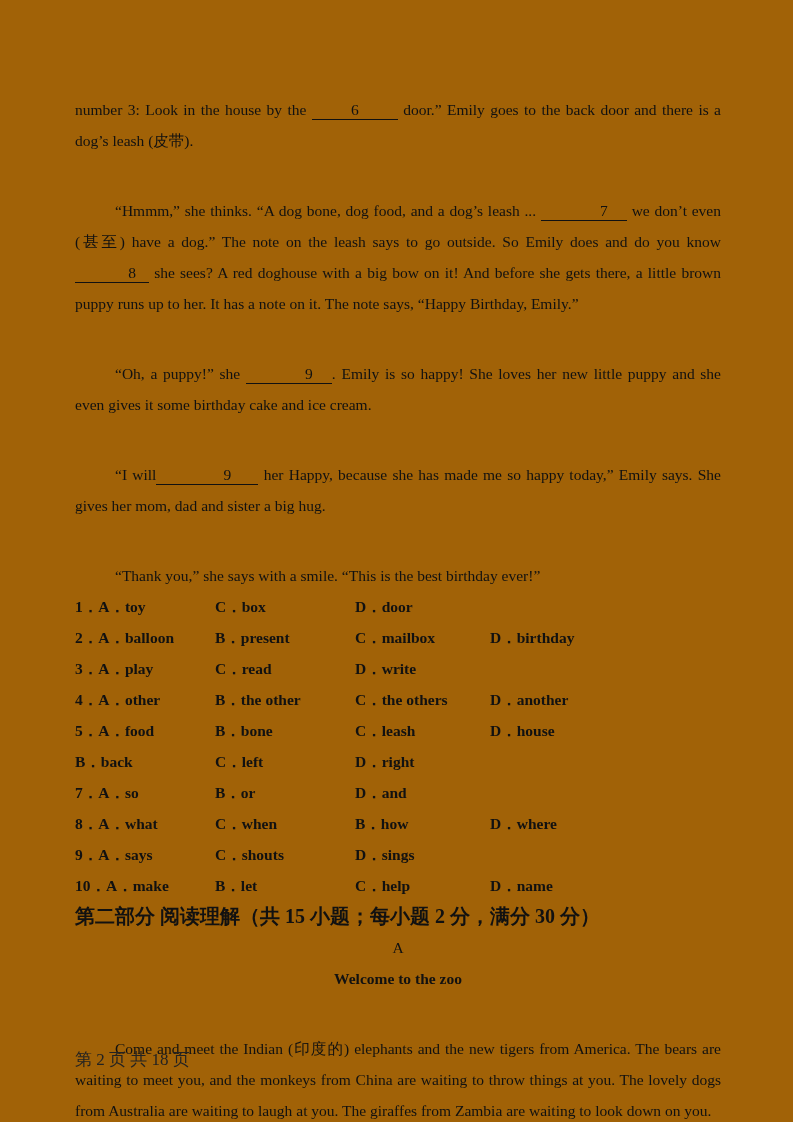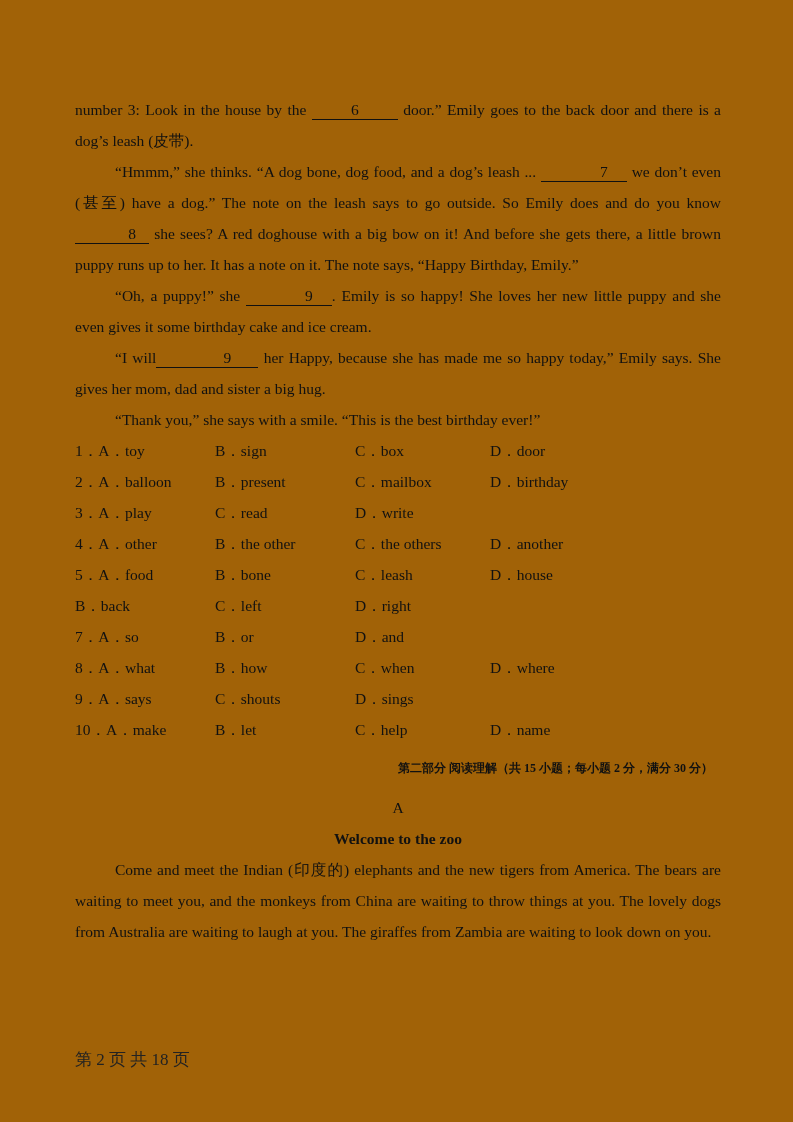--- a/index.html
+++ b/index.html
@@ -16,43 +16,44 @@
   .content{
     position:absolute;
     left:75px;top:94px;
     width:646px;
   }
   .para{
     margin:0;
     line-height:31px;
     text-align:justify;
   }
-  .indent{text-indent:40px;}
+  .indent{text-indent:40px;margin-top:39px;}
   .blank{
     display:inline-block;
     min-width:86px;
     border-bottom:1px solid #111;
     text-align:center;
     line-height:18px;
   }
   [data-name="cloze-blank-8"]{min-width:74px;}
   [data-name="cloze-blank-10"]{min-width:102px;}
   .options{margin:0;}
   .opt-row{
     display:grid;
     grid-template-columns:140px 140px 135px auto;
     line-height:31px;
+    font-weight:bold;
   }
   .opt-row .cell{white-space:nowrap;}
   .section-heading{
-    margin:8px;
-    font-size:12px;
+    margin:0;
+    font-size:20px;
     font-weight:bold;
     line-height:31px;
-    text-align:right;
+    text-align:left;
   }
   .center{
     margin:0;
     line-height:31px;
     text-align:center;
     text-indent:0;
   }
   .bold{font-weight:bold;}
   .footer{
     position:absolute;
@@ -74,21 +75,20 @@
 
     <p class="para indent" data-name="cloze-paragraph-3">“Oh, a puppy!” she <span class="blank" data-name="cloze-blank-9">9</span>. Emily is so happy! She loves her new little puppy and she even gives it some birthday cake and ice cream.</p>
 
     <p class="para indent" data-name="cloze-paragraph-4">“I will<span class="blank" data-name="cloze-blank-10">9</span> her Happy, because she has made me so happy today,” Emily says. She gives her mom, dad and sister a big hug.</p>
 
     <p class="para indent" data-name="cloze-paragraph-5">“Thank you,” she says with a smile. “This is the best birthday ever!”</p>
 
     <div class="options" data-name="options-list">
         <div class="opt-row" data-name="option-row">
           <span class="cell" data-name="option-cell-a"><span data-name="option-number">1．</span><span data-name="option-a">A．toy</span></span>
-          <span class="cell" data-name="option-b">B．sign</span>
           <span class="cell" data-name="option-c">C．box</span>
           <span class="cell" data-name="option-d">D．door</span>
         </div>
         <div class="opt-row" data-name="option-row">
           <span class="cell" data-name="option-cell-a"><span data-name="option-number">2．</span><span data-name="option-a">A．balloon</span></span>
           <span class="cell" data-name="option-b">B．present</span>
           <span class="cell" data-name="option-c">C．mailbox</span>
           <span class="cell" data-name="option-d">D．birthday</span>
         </div>
         <div class="opt-row" data-name="option-row">
@@ -113,22 +113,22 @@
           <span class="cell" data-name="option-c">C．left</span>
           <span class="cell" data-name="option-d">D．right</span>
         </div>
         <div class="opt-row" data-name="option-row">
           <span class="cell" data-name="option-cell-a"><span data-name="option-number">7．</span><span data-name="option-a">A．so</span></span>
           <span class="cell" data-name="option-b">B．or</span>
           <span class="cell" data-name="option-d">D．and</span>
         </div>
         <div class="opt-row" data-name="option-row">
           <span class="cell" data-name="option-cell-a"><span data-name="option-number">8．</span><span data-name="option-a">A．what</span></span>
+          <span class="cell" data-name="option-c">C．when</span>
           <span class="cell" data-name="option-b">B．how</span>
-          <span class="cell" data-name="option-c">C．when</span>
           <span class="cell" data-name="option-d">D．where</span>
         </div>
         <div class="opt-row" data-name="option-row">
           <span class="cell" data-name="option-cell-a"><span data-name="option-number">9．</span><span data-name="option-a">A．says</span></span>
           <span class="cell" data-name="option-c">C．shouts</span>
           <span class="cell" data-name="option-d">D．sings</span>
         </div>
         <div class="opt-row" data-name="option-row">
           <span class="cell" data-name="option-cell-a"><span data-name="option-number">10．</span><span data-name="option-a">A．make</span></span>
           <span class="cell" data-name="option-b">B．let</span>

